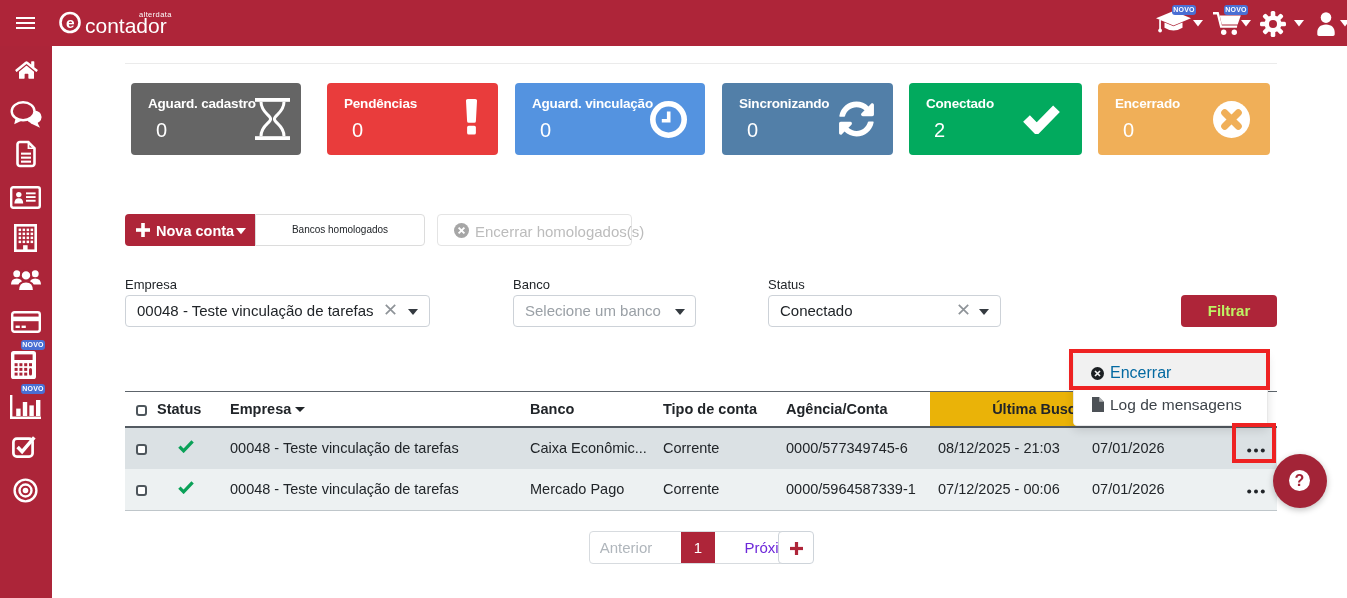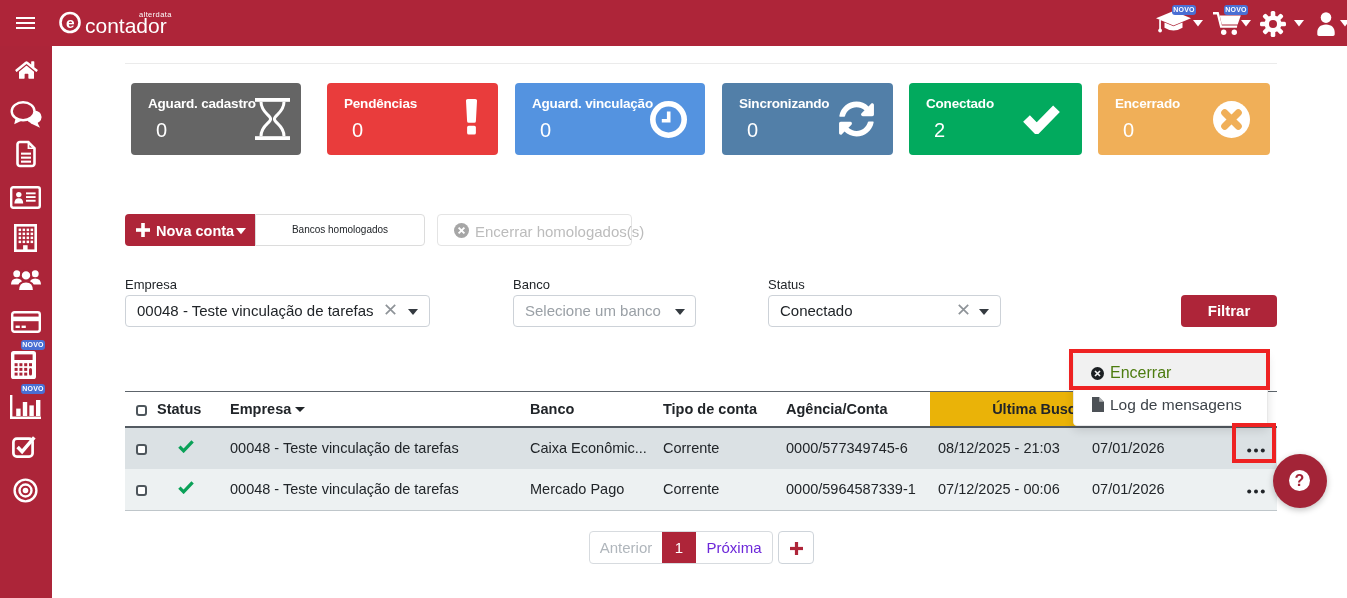--- a/index.html
+++ b/index.html
@@ -273,21 +273,21 @@
 <div class="sel" style="left:513px;width:183px;color:#9aa0a6;">Selecione um banco
   <span class="selcar" style="right:10px;"></span>
 </div>
 <div class="flabel" style="left:768px;top:277px;">Status</div>
 <div class="sel" style="left:768px;width:233px;">Conectado
   <svg class="selx" style="right:31px;" viewBox="0 0 11 11">
       <path d="M0.8 0.8 L10.2 10.2 M10.2 0.8 L0.8 10.2" stroke="#8e9398" stroke-width="1.7"></path>
     </svg>
   <span class="selcar" style="right:11px;"></span>
 </div>
-<div class="abs" style="left:1181px;top:295px;width:96px;height:32px;background:#ae2539;border-radius:4px;color:#ffffff;font-size:15px;font-weight:bold;text-align:center;line-height:31px;">Filtrar</div>
+<div class="abs" style="left:1181px;top:295px;width:96px;height:32px;background:#ae2539;border-radius:4px;color:#bef264;font-size:15px;font-weight:bold;text-align:center;line-height:31px;">Filtrar</div>
 
 <table style="position:absolute;left:125px;top:391px;width:1152px;border-collapse:collapse;font-size:14.5px;color:#212529;table-layout:fixed;">
  <colgroup>
    <col style="width:24px">
       <col style="width:73px">
       <col style="width:300px">
       <col style="width:133px">
       <col style="width:123px">
       <col style="width:152px">
       <col style="width:154px">
@@ -342,34 +342,34 @@
  </tr>
 </tbody>
   </table>
 
 <div class="abs" style="left:1073px;top:352px;width:195px;height:74px;background:#fff;border:1px solid #e8e8e8;border-radius:4px;box-shadow:0 4px 10px rgba(0,0,0,0.12);z-index:6;overflow:hidden;">
   <div style="height:37px;background:#f1f1f1;position:relative;">
     <svg class="abs" style="left:17px;top:14px" width="13" height="13" viewBox="0 0 14 14">
         <circle cx="7" cy="7" r="7" fill="#1b1f22"></circle>
         <path d="M4.3 4.3 L9.7 9.7 M9.7 4.3 L4.3 9.7" stroke="#f1f1f1" stroke-width="1.8"></path>
       </svg>
-    <span class="abs" style="left:36px;top:11px;font-size:16px;color:#4d7c0f;">Encerrar</span>
+    <span class="abs" style="left:36px;top:11px;font-size:16px;color:#0369a1;">Encerrar</span>
   </div>
   <div style="height:37px;background:#fff;position:relative;">
     <svg class="abs" style="left:18px;top:7px" width="12" height="15" viewBox="0 0 12 15">
         <path d="M0 0 H7.2 L12 4.8 V15 H0 Z" fill="#4c5156"></path>
         <polygon points="7.2,0 7.2,4.8 12,4.8" fill="#fff" opacity="0.55"></polygon>
       </svg>
     <span class="abs" style="left:36px;top:6px;font-size:15.5px;color:#3e444a;">Log de mensagens</span>
   </div>
 </div>
 <div class="abs" style="left:1069px;top:349px;width:201px;height:41px;border:4px solid #ee2222;z-index:7;"></div>
 <div class="abs" style="left:1232px;top:423px;width:44px;height:40px;border:4px solid #ee2222;z-index:7;"></div>
 
-<div class="abs" style="left:589px;top:531px;height:33px;border:1px solid #d7dbdf;border-radius:4px;display:flex;background:#fff;">
+<div class="abs" style="left:589px;top:531px;height:33px;border:1px solid #d7dbdf;border-radius:4px;display:flex;background:#fff;gap:19px;">
   <div style="width:72px;line-height:31px;text-align:center;color:#b0b6bc;font-size:15px;">Anterior</div>
   <div style="width:34px;line-height:31px;text-align:center;color:#fff;background:#ae2539;font-size:15px;">1</div>
   <div style="width:76px;line-height:31px;text-align:center;color:#6d28d9;font-size:15px;">Próxima</div>
 </div>
 <div class="abs" style="left:778px;top:531px;width:36px;height:33px;border:1px solid #ced4da;border-radius:4px;background:#fff;">
   <svg class="abs" style="left:11px;top:10px" width="13" height="13" viewBox="0 0 13 13">
       <rect x="4.9" y="0" width="3.2" height="13" fill="#ae2539"></rect>
       <rect x="0" y="4.9" width="13" height="3.2" fill="#ae2539"></rect>
     </svg>
 </div>

